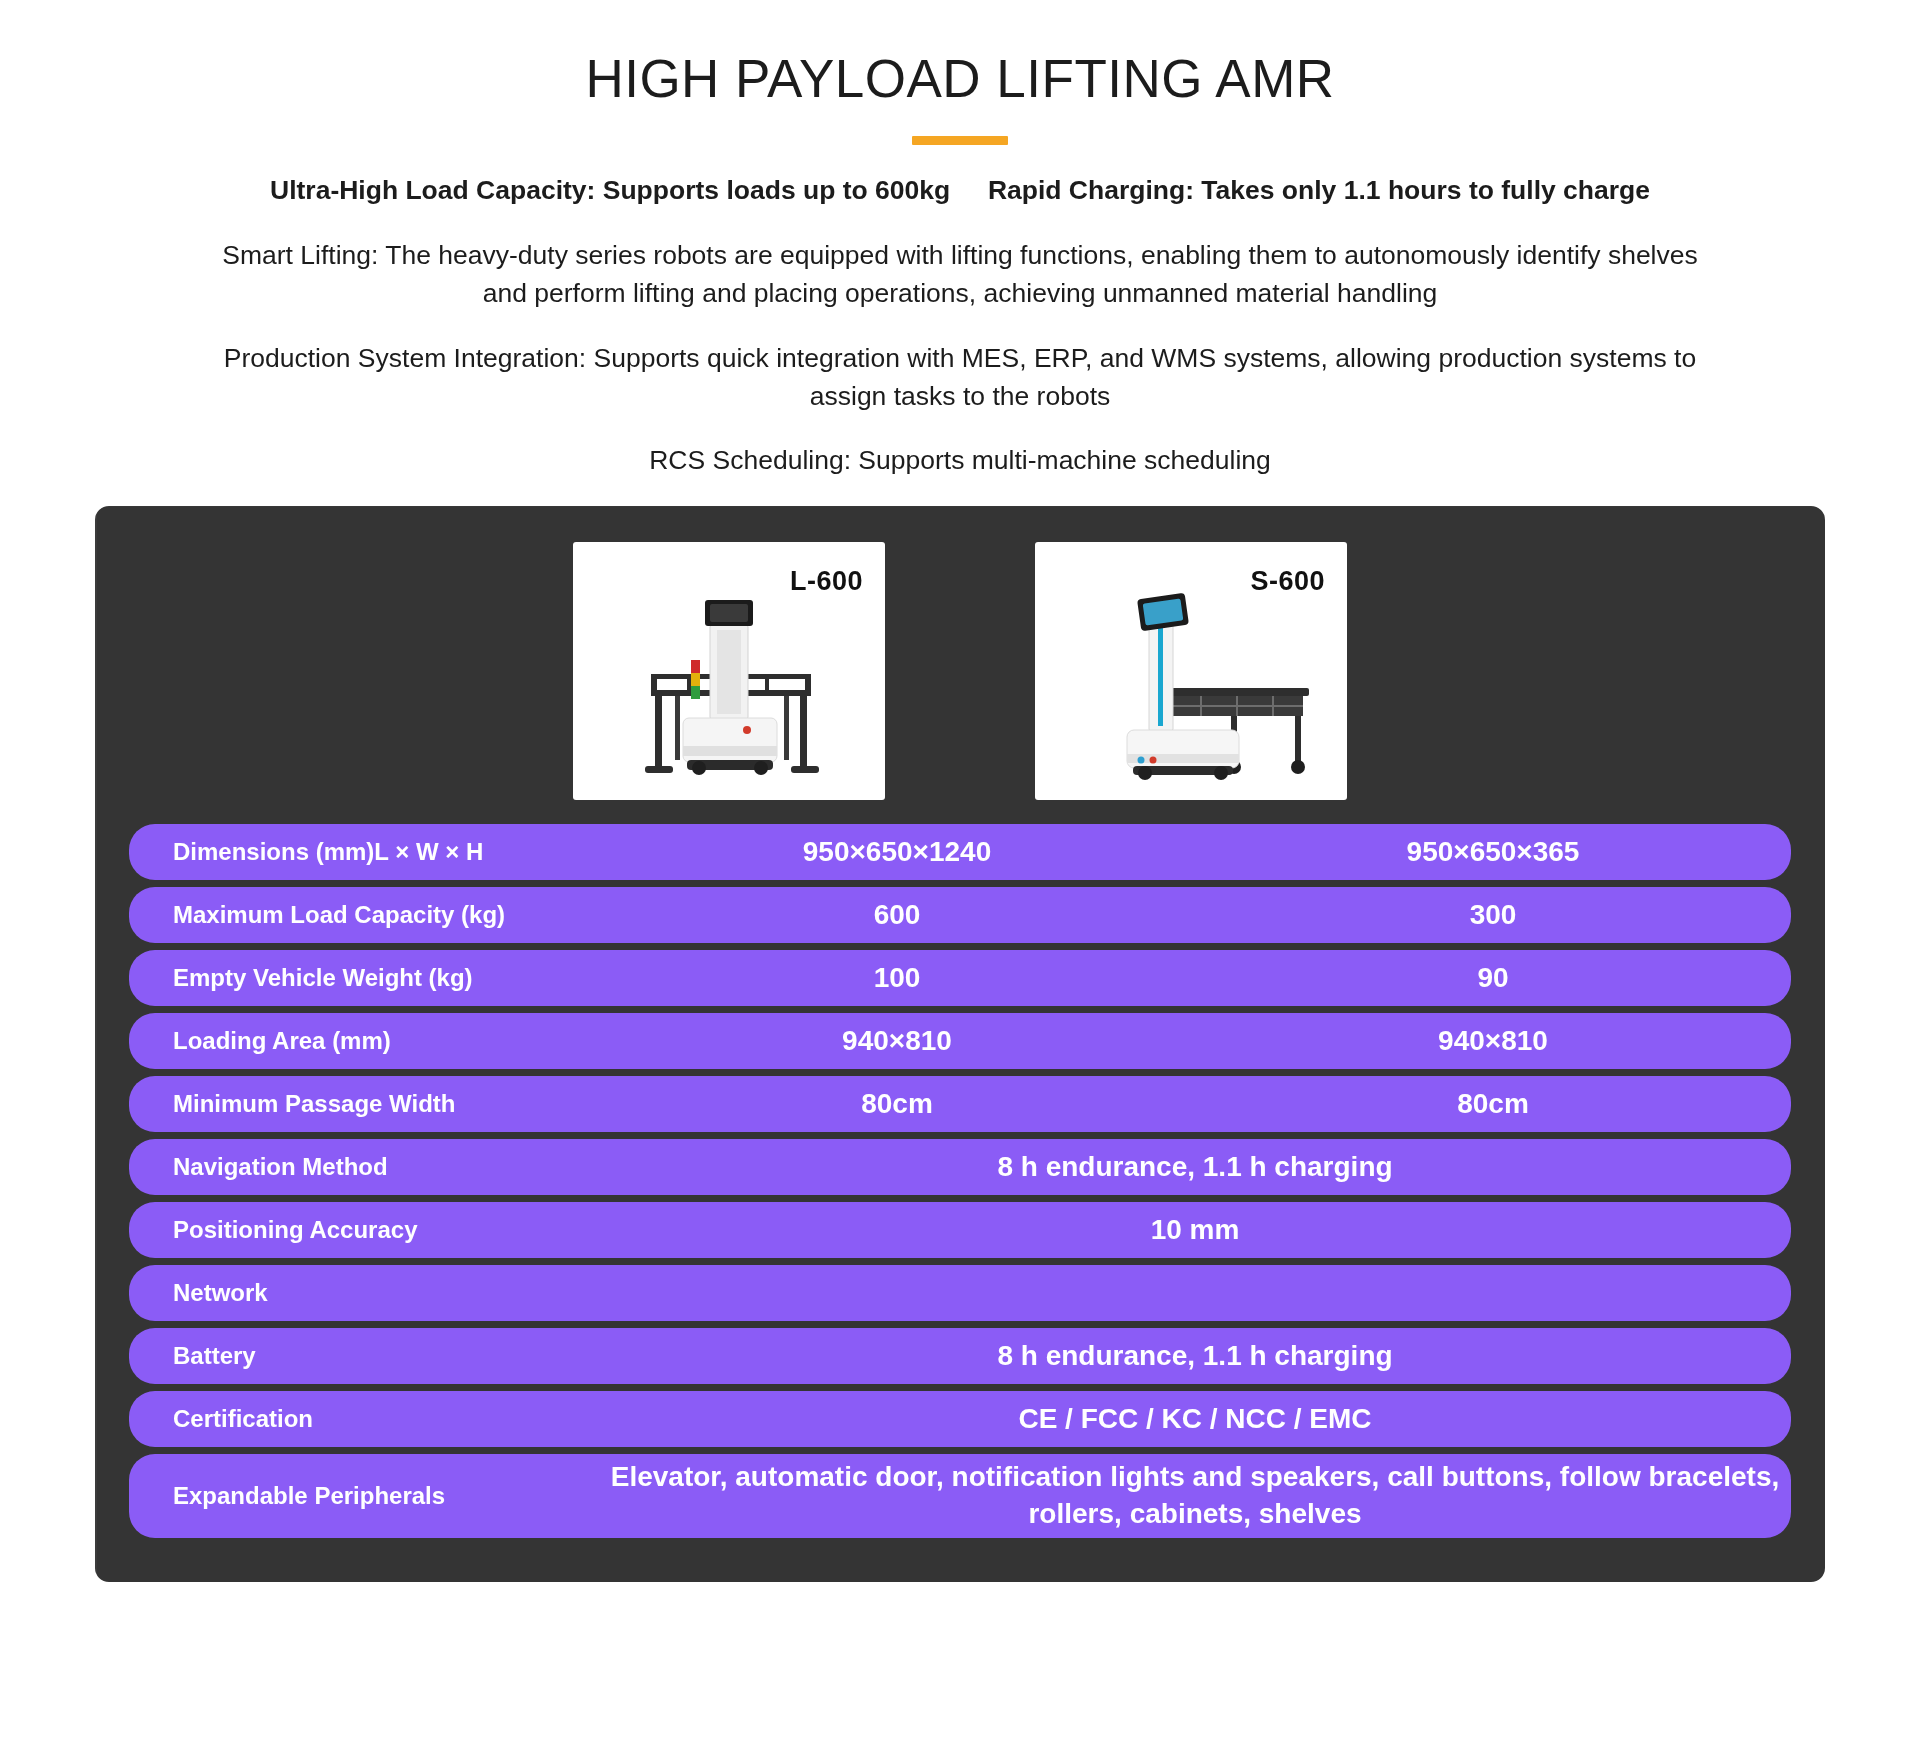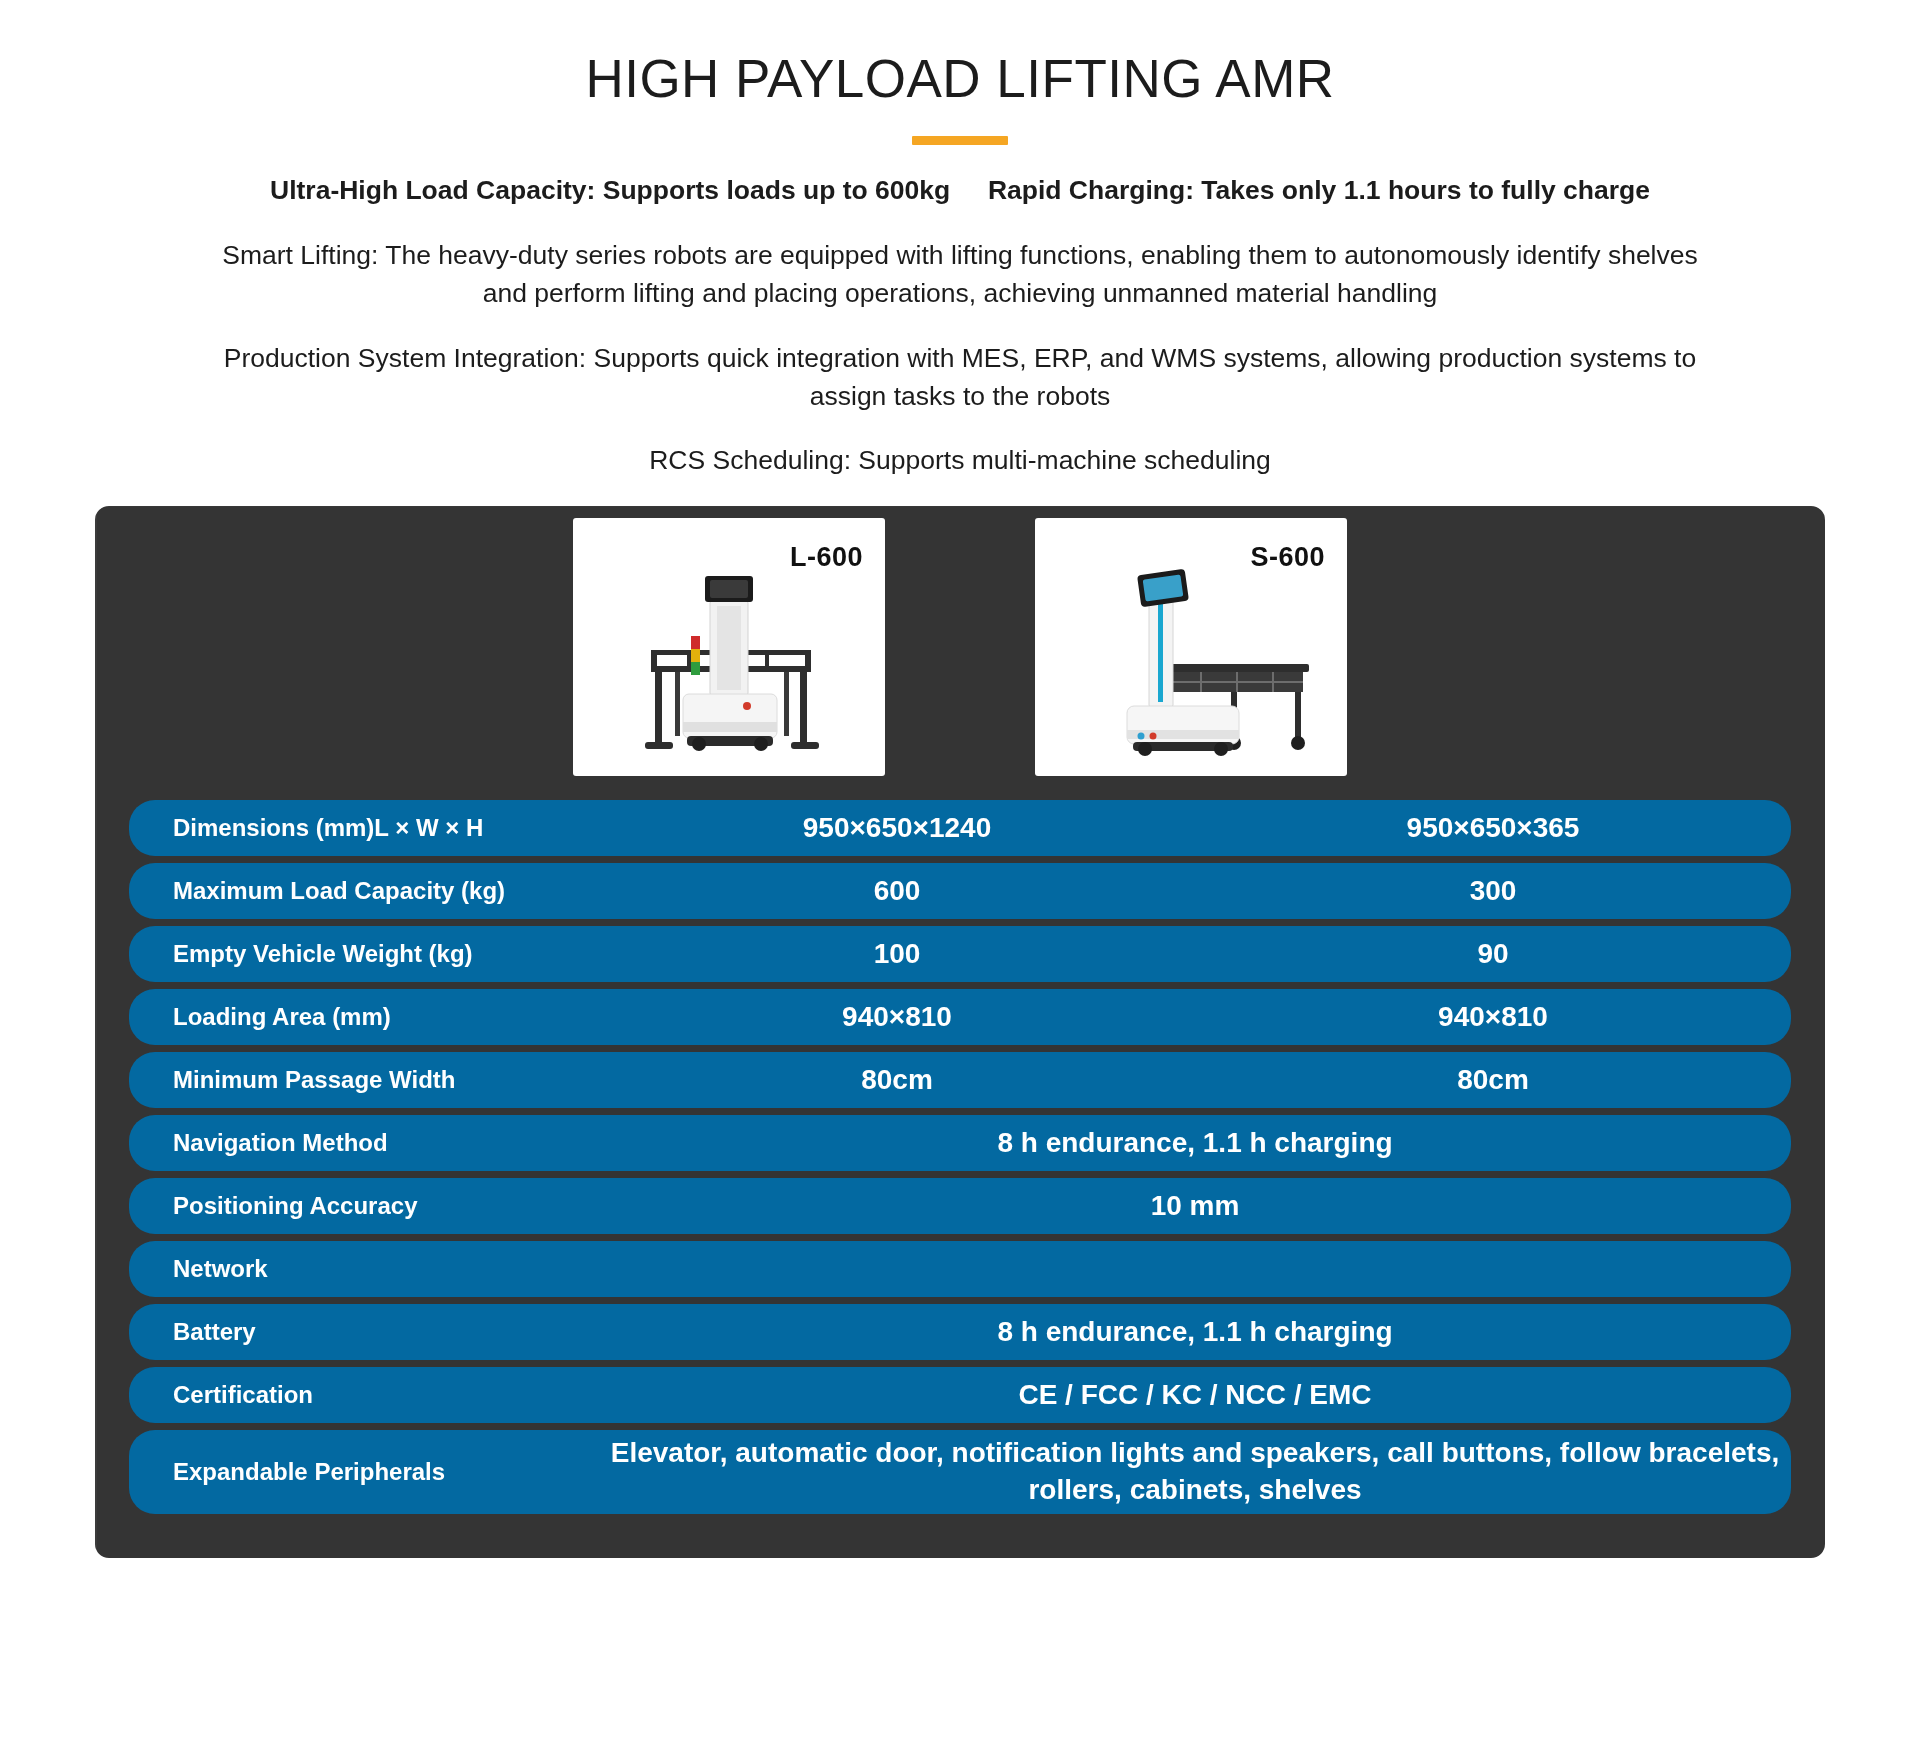--- a/index.html
+++ b/index.html
@@ -68,21 +68,21 @@
     white-space: nowrap;
   }
 
   
   .panel {
     position: relative;
     width: 1730px;
     margin: 26px auto 0 auto;
     background: #343434;
     border-radius: 14px;
-    padding: 12px 34px 44px 34px;
+    padding: 36px 34px 44px 34px;
     box-sizing: border-box;
     overflow: hidden;
   }
   .panel::before {
     content: "";
     position: absolute;
     inset: 0;
     background:
       linear-gradient(90deg, rgba(255,255,255,0.035) 0 2px, transparent 2px 90px),
       linear-gradient(180deg, rgba(255,255,255,0.02) 0 1px, transparent 1px 140px);
@@ -122,21 +122,21 @@
   
   .spec-table {
     position: relative;
     display: flex;
     flex-direction: column;
     gap: 7px;
   }
   .spec-row {
     display: flex;
     align-items: center;
-    background: #0369a1;
+    background: #8b5cf6;
     border-radius: 26px;
     min-height: 48px;
     color: #ffffff;
     padding: 4px 0;
   }
   .spec-row.tall { min-height: 76px; }
   .spec-label {
     width: 470px;
     flex: 0 0 470px;
     font-size: 24px;

